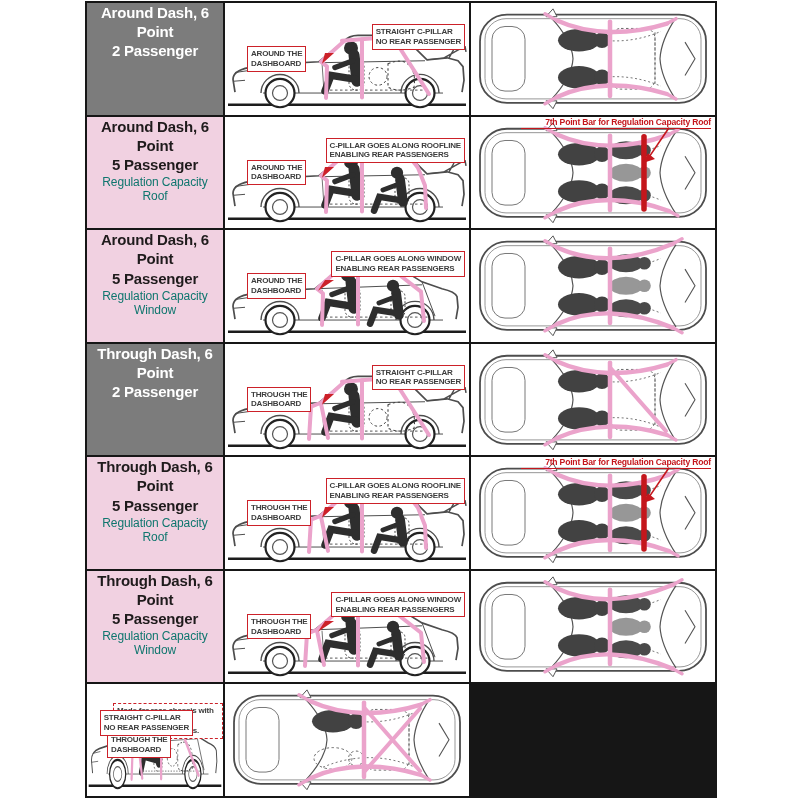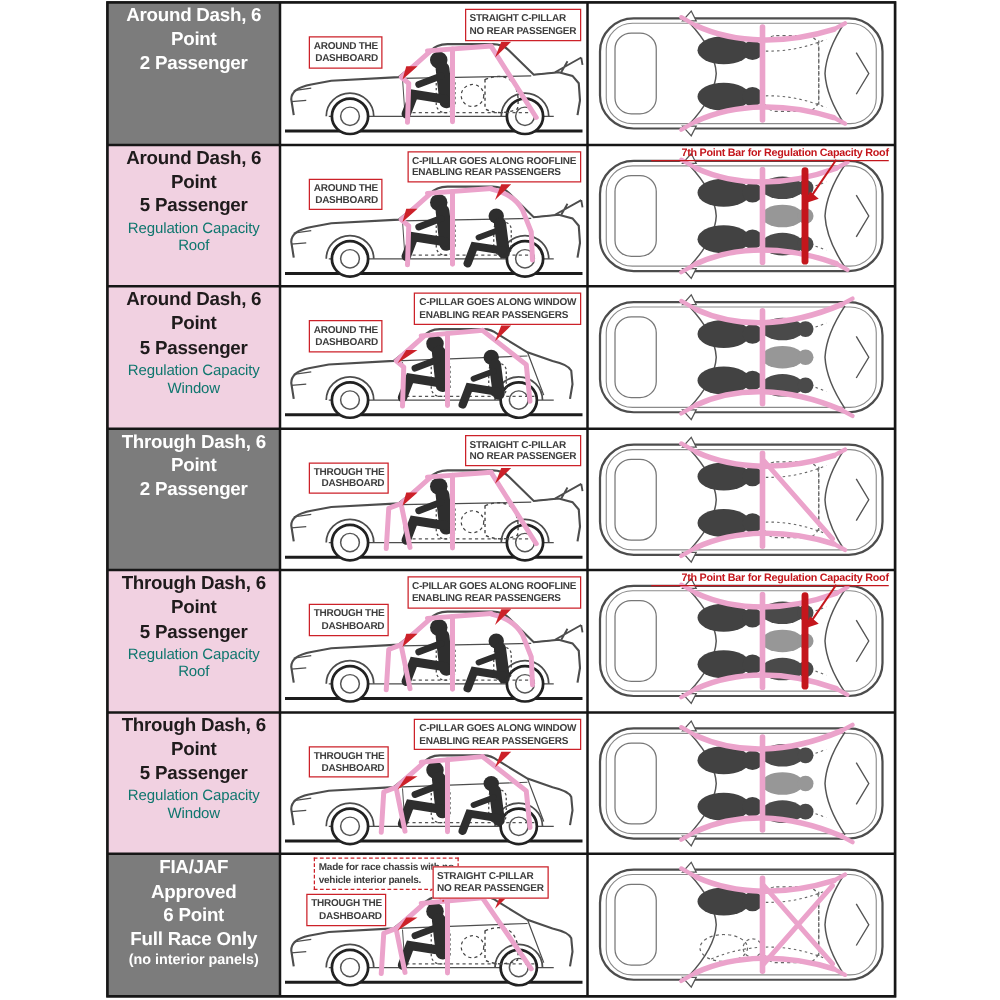--- a/index.html
+++ b/index.html
@@ -16,22 +16,22 @@
   .label-title{font-weight:700;font-size:15px;line-height:1.28;white-space:pre-line;letter-spacing:-0.2px;}
   .gray .label-title{color:#ffffff;}
   .pink .label-title{color:#1f1b1c;}
   .label-sub{white-space:pre-line;margin-top:1px;}
   .pink .label-sub{color:#0f766e;font-size:12px;font-weight:400;letter-spacing:-0.1px;}
   .gray .label-sub{color:#ffffff;font-size:11.5px;font-weight:700;}
   .svg-holder{position:absolute;inset:0;}
   .svg-holder svg{display:block;width:100%;height:100%;}
   .note{position:absolute;background:#ffffff;border:1.8px solid #cc2129;color:#3d3d3d;
         font-weight:700;font-size:8px;line-height:1.22;padding:2px 3px;
-        white-space:pre-line;letter-spacing:-0.2px;}
-  .note-dash{left:22px;top:26px;text-align:right;}
+        white-space:pre-line;letter-spacing:-0.2px;margin-top:17px;}
+  .note-dash{left:22px;top:26px;}
   .note-pillar{right:4px;top:4px;}
   .note-race{left:26px;top:2px;border-style:dashed;border-width:1.4px;}
   .r7 .note-dash{top:31px;left:20px;}
   .r7 .note-pillar{right:30px;top:9px;}
   .note-red{position:absolute;top:0;left:50px;right:4px;text-align:right;
             color:#c4161c;font-weight:700;font-size:8.6px;white-space:nowrap;
             border-bottom:1.2px solid #c4161c;padding-bottom:1px;letter-spacing:-0.2px;}
 </style>
 </head>
 <body>
@@ -526,26 +526,20 @@
             <path d="M86,18 L74,11 M86,96 L74,103" fill="none" stroke="#eba3cb" stroke-width="3.5" stroke-linecap="round" stroke-linejoin="round"></path>
             <path d="M202,14 L211,9 M202,100 L211,105" fill="none" stroke="#eba3cb" stroke-width="3.5" stroke-linecap="round" stroke-linejoin="round"></path>
             <path d="M139,19 L139,95" fill="none" stroke="#eba3cb" stroke-width="4.5" stroke-linecap="round" stroke-linejoin="round"></path>
           </svg>
         </div>
 
     </div>
   </div>
 
   <div class="row r7">
-    <div class="cell label-cell gray" style="background: rgb(124, 124, 124);">
-      <div class="label-title">FIA/JAF Approved
-6 Point
-Full Race Only</div>
-      <div class="label-sub hide-if-empty">(no interior panels)</div>
-    </div>
     <div class="cell art-cell">
       <div class="svg-holder">
           <svg viewBox="0 0 244 114" preserveAspectRatio="none">
             <line x1="3" y1="104" x2="241" y2="104" stroke="#1c1c1c" stroke-width="2.6"></line>
             <path d="M10,91 L8,78 Q8,69 22,66 L38,63 L90,60 L113,41 Q118,34 127,34 L162,34 Q168,34 173,38 L197,53 L217,60 Q230,63 232,68 L233,79 L231,91" fill="none" stroke="#4d4d4d" stroke-width="1.7"></path>
             <path d="M197,53 L210,88 M92,60 L197,56" fill="none" stroke="#4d4d4d" stroke-width="1"></path>
             <path d="M38,92 L218,92" stroke="#4d4d4d" stroke-width="1"></path>
             <path d="M8,80 L20,79 M10,71 L24,69" stroke="#4d4d4d" stroke-width="1"></path>
             <path d="M134,60 L132,91 M97,61 L99,91" stroke="#4d4d4d" stroke-width="0.8" fill="none"></path>
             <path d="M36,92 A19,19 0 0 1 74,92" fill="none" stroke="#4d4d4d" stroke-width="1.4"></path>

